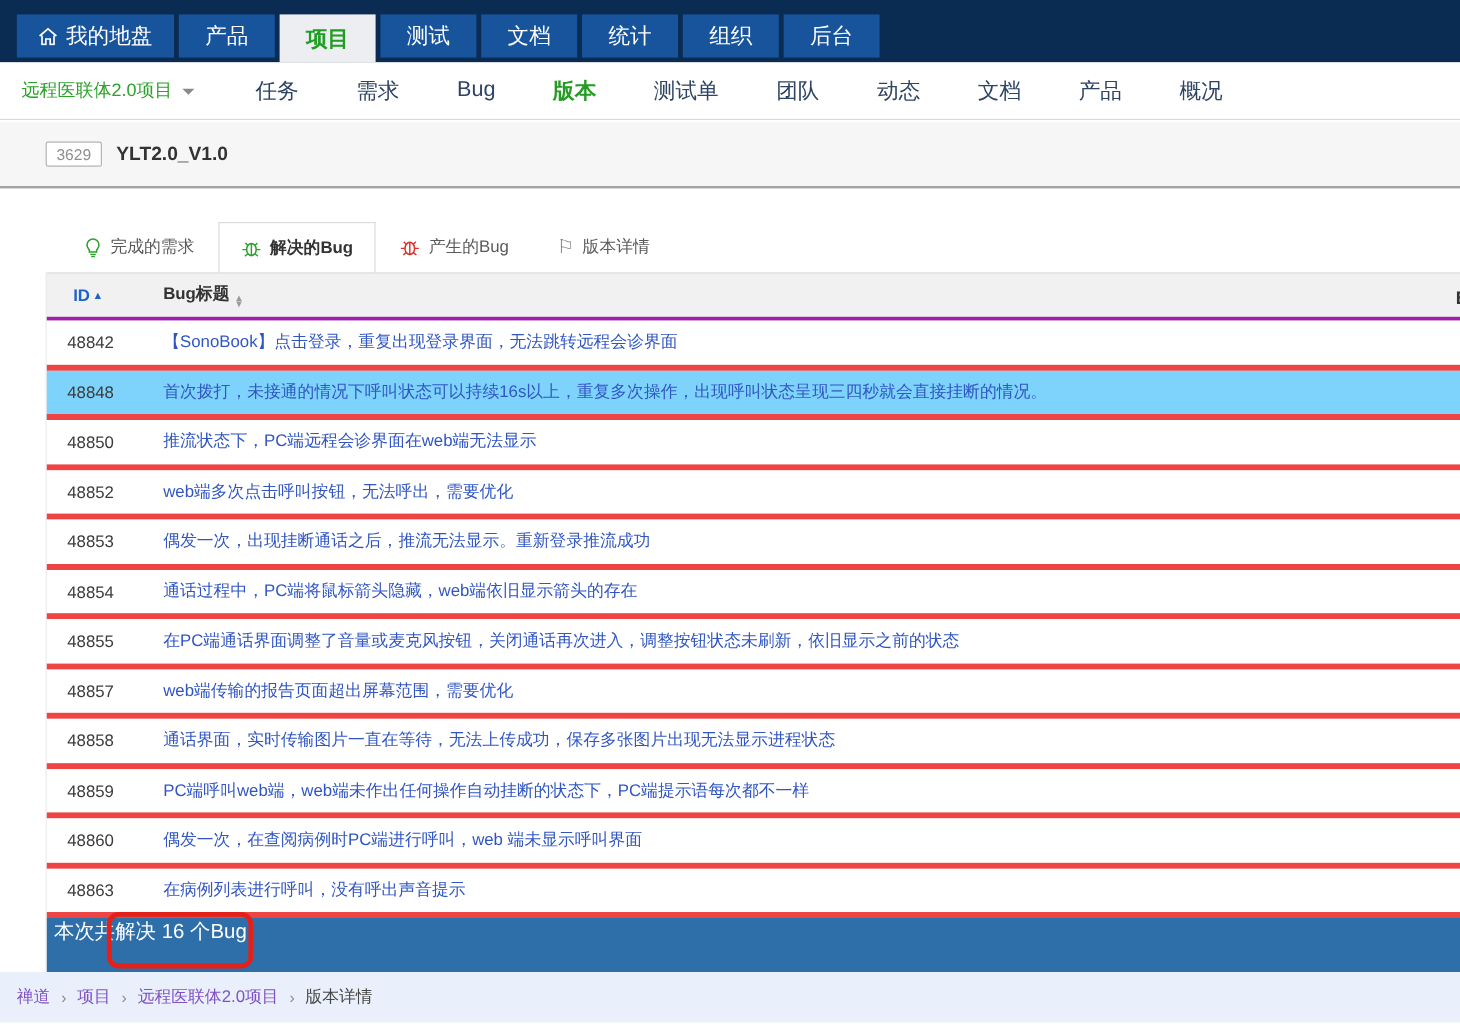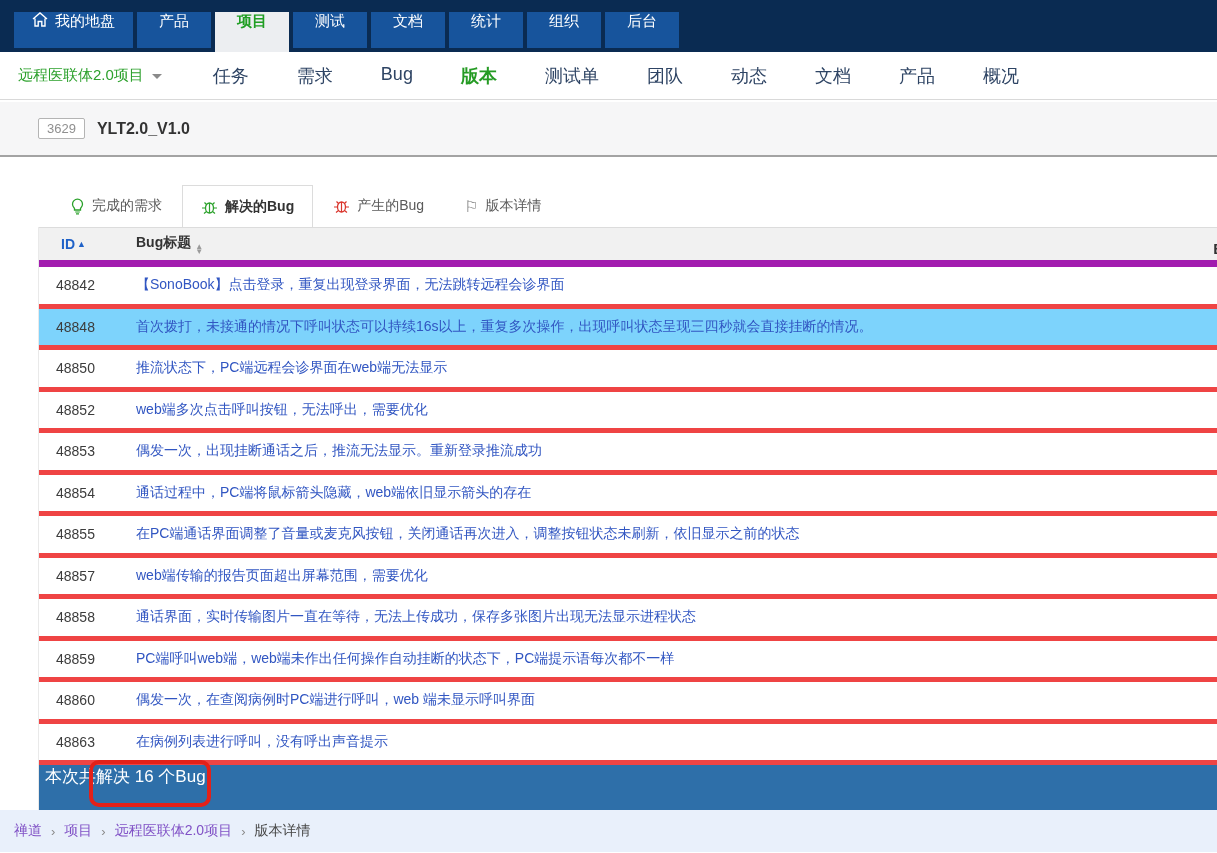--- a/index.html
+++ b/index.html
@@ -1,22 +1,22 @@
 <!DOCTYPE html>
 <html><head>
 <meta charset="utf-8">
 <style>
   * { margin:0; padding:0; box-sizing:border-box; }
   html,body { width:1217px; height:853px; overflow:hidden; background:#fff;
     font-family:"Liberation Sans","DejaVu Sans",sans-serif; }
 
   
   .topnav { height:52px; background:#0a2b52; display:flex; align-items:flex-end; padding-left:12px; }
-  .topnav-item { height:36px; margin:0 2px 4px 2px; padding:0 22px; display:flex; align-items:flex-start;
-    background:#17549c; color:#fff; font-size:15px; cursor:pointer; white-space:nowrap; }
+  .topnav-item { height:36px; margin:0 2px 4px 2px; padding:0 22px; display:flex; align-items:center;
+    background:#17549c; color:#fff; font-size:18px; cursor:pointer; white-space:nowrap; }
   .topnav-item.first { padding:0 18px; }
   .topnav-item.active { height:40px; margin-bottom:0; background:#eceef1; color:#1f9e23; font-weight:bold; }
   .home-ic { width:16px; height:15px; margin-right:7px; }
 
   
   .subnav { height:48px; background:#fff; border-bottom:1px solid #d9d9d9; display:flex; align-items:center; padding-left:18px; }
   .proj-switch { color:#2da12d; font-size:15px; display:flex; align-items:center; cursor:pointer; }
   .caret { width:0; height:0; border-left:5px solid transparent; border-right:5px solid transparent;
     border-top:5px solid #8a8a8a; margin-left:8px; margin-top:2px; }
   .subnav-items { display:flex; margin-left:30px; }
@@ -32,21 +32,21 @@
 
   
   .tabbar { height:42px; margin:28px 0 0 50px; display:flex; align-items:stretch; font-size:14px; }
   .tab { display:flex; align-items:center; padding:0 20px; color:#5a5a5a; cursor:pointer; }
   .tab.active { background:#fff; border:1px solid #dcdcdc; border-bottom:none; color:#333; font-weight:bold; padding:0 18px; }
   .tab .t-ic { margin-right:7px; display:flex; align-items:center; }
   .flag-ic { font-size:16px; color:#7a7a7a; }
 
   
   .table { margin-left:38px; width:1179px; border-left:1px solid #e9e9e9; position:relative; }
-  .thead { height:40px; background:#f1f1f1; border-top:1px solid #dcdcdc; border-bottom:7px solid #a21caf;
+  .thead { height:40px; background:#f1f1f1; border-top:1px solid #dcdcdc; border-bottom:3px solid #a21caf;
     display:flex; align-items:center; font-size:14px; font-weight:bold; color:#333; position:relative; overflow:hidden; }
   .th-id { width:97px; padding-left:22px; color:#1f62c8; cursor:pointer; }
   .sort-asc { color:#1f62c8; font-size:9px; vertical-align:2px; margin-left:2px; }
   .th-title { cursor:pointer; }
   .sort-both { display:inline-flex; flex-direction:column; margin-left:4px; vertical-align:-2px; }
   .sort-both span { font-size:8px; line-height:5px; color:#9a9a9a; }
   .th-partial { position:absolute; right:-7px; top:0; height:40px; display:flex; align-items:center;
     font-weight:bold; color:#333; font-size:15px; }
   .trow { height:41.5px; display:flex; align-items:center; border-bottom:5px solid #ef4444; background:#fff; }
   .trow.hl { background:#7dd3fc; }

